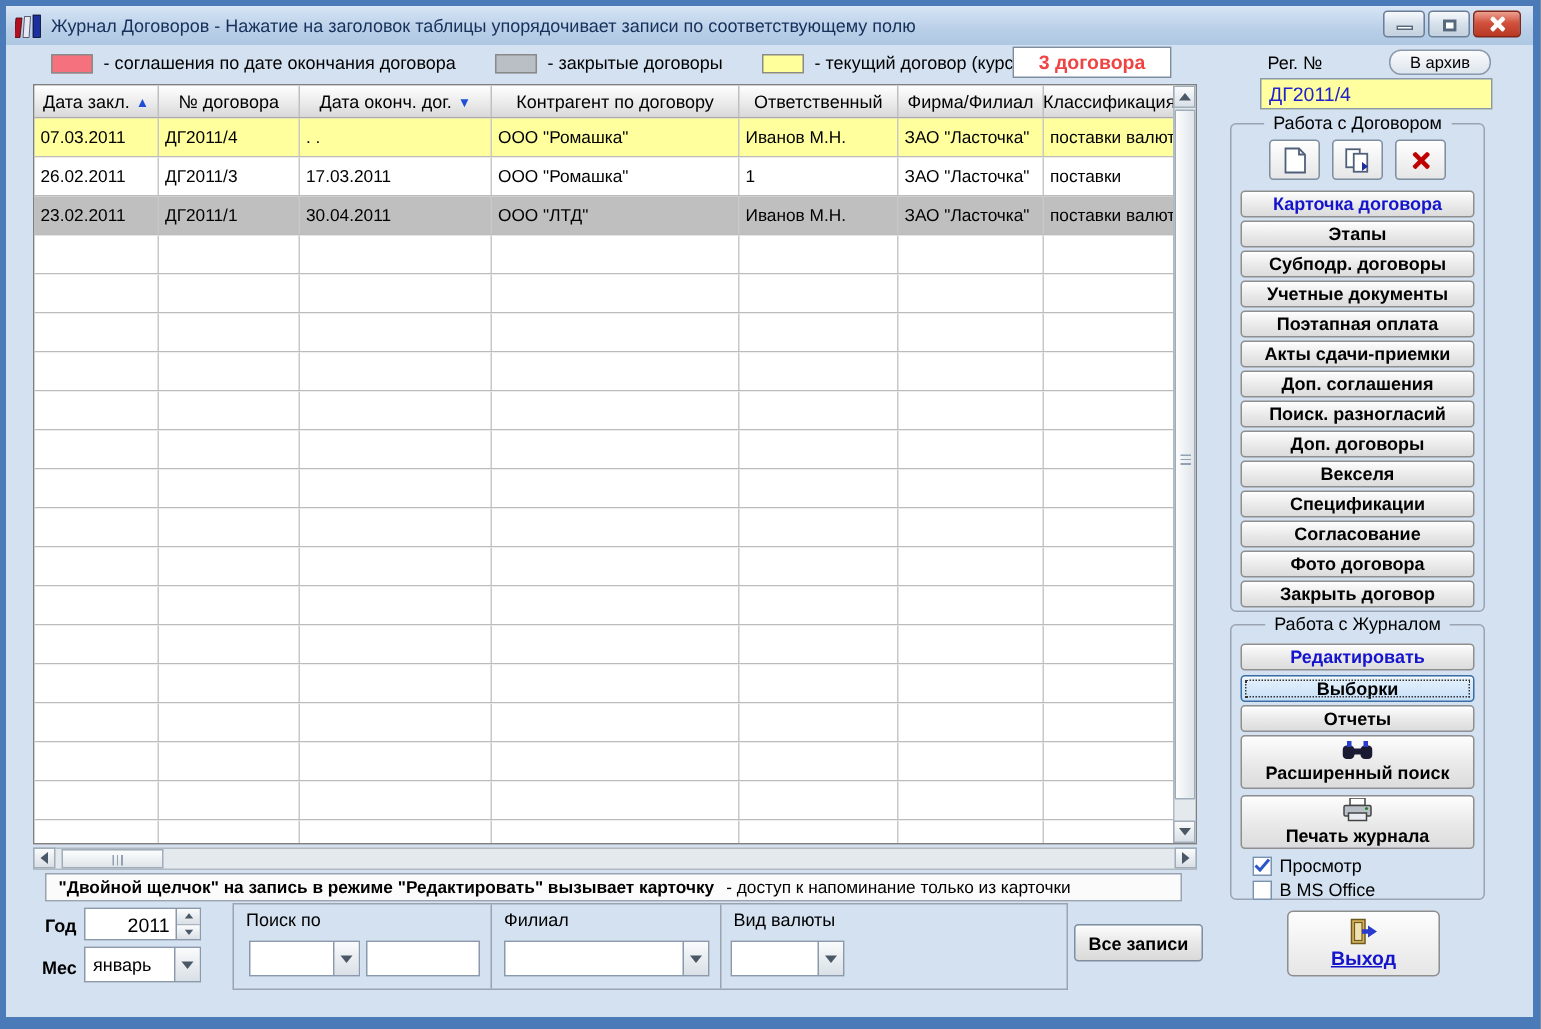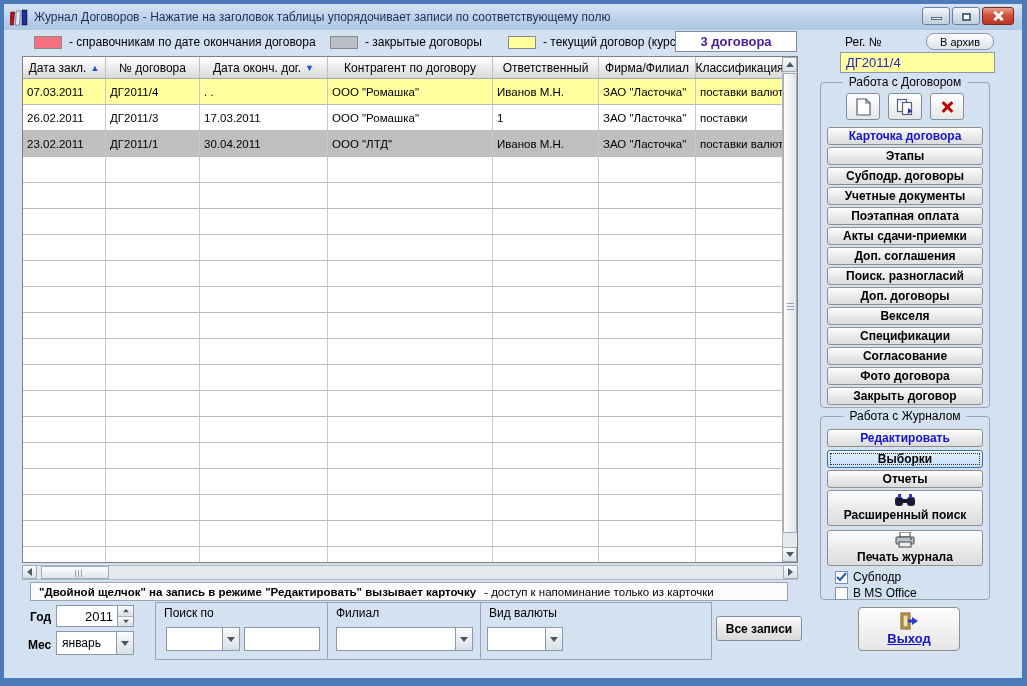--- a/index.html
+++ b/index.html
@@ -23,23 +23,23 @@
   .glyph-x { position:absolute; left:50%; top:50%; width:12px; height:12px; transform:translate(-50%,-50%); }
   .glyph-x::before,.glyph-x::after { content:""; position:absolute; left:5px; top:0; width:3px; height:12px; background:#fff; border-radius:1px; }
   .glyph-x::before { transform:rotate(45deg);} .glyph-x::after { transform:rotate(-45deg);}
 
   
   .client { position:absolute; top:26px; left:0; right:0; bottom:0; background:#d3e1f1; }
 
   
   .swatch { position:absolute; width:28px; height:13px; border:1px solid #8a8a8a; }
   .legend-label { position:absolute; font-size:12px; color:#000; white-space:nowrap; }
-  .counter-box { position:absolute; left:671px; top:1px; width:122px; height:21px; background:#fff;
+  .counter-box { position:absolute; left:671px; top:1px; width:106px; height:21px; background:#fff;
                  border:1px solid #7d8da0; display:flex; align-items:center; justify-content:center;
-                 font-size:13px; font-weight:bold; color:#4c1d95; }
+                 font-size:13px; font-weight:bold; color:#ef4444; }
 
   
   .reg-label { position:absolute; left:841px; top:5px; font-size:12px; color:#000; }
   .archive-btn { position:absolute; left:922px; top:3px; width:68px; height:17px; border:1px solid #8a99ab;
                  border-radius:8px; background:linear-gradient(#fbfcfd,#dde4ec); font-size:11px;
                  display:flex; align-items:center; justify-content:center; cursor:default; }
   .reg-input { position:absolute; left:836px; top:22px; width:155px; height:21px; background:#ffffa0;
                border:1px solid #8a99ab; font-size:13px; color:#2222cc; display:flex; align-items:center; padding-left:5px; }
 
   
@@ -152,21 +152,21 @@
         </div>
       <div class="wbtn close">
           <span class="glyph-x"></span>
         </div>
     </div>
   </div>
 
   <div class="client">
 
     <span class="swatch" style="left: 30px; top: 6px; background: rgb(244, 113, 125);"></span>
-    <span class="legend-label" style="left:65px;top:5px;">- справочникам по дате окончания договора</span>
+    <span class="legend-label" style="left:65px;top:5px;">- соглашения по дате окончания договора</span>
     <span class="swatch" style="left: 326px; top: 6px; background: rgb(185, 191, 197);"></span>
     <span class="legend-label" style="left:361px;top:5px;">- закрытые договоры</span>
     <span class="swatch" style="left: 504px; top: 6px; background: rgb(255, 255, 156);"></span>
     <span class="legend-label" style="left:539px;top:5px;">- текущий договор (курсор)</span>
     <div class="counter-box">3 договора</div>
 
     <span class="reg-label">Рег. №</span>
     <div class="archive-btn">В архив</div>
     <div class="reg-input">ДГ2011/4</div>
 
@@ -508,21 +508,21 @@
           <circle cx="16" cy="7" r="1" fill="#2a7a2a"></circle>
         </svg>
         <span>Печать журнала</span>
       </div>
       <div class="checkrow" style="top:153px;">
         <span class="cbox">
           <svg width="11" height="10" viewBox="0 0 11 10">
             <polyline points="1,5 4,8 10,1" fill="none" stroke="#2a56c6" stroke-width="2"></polyline>
           </svg>
         </span>
-        <span>Субподр</span>
+        <span>Просмотр</span>
       </div>
       <div class="checkrow" style="top:169px;">
         <span class="cbox"></span>
         <span>В MS Office</span>
       </div>
     </div>
 
     <div class="exit-btn">
       <svg width="20" height="18" viewBox="0 0 20 18">
         <rect x="2" y="1" width="9" height="16" fill="#d8b45a" stroke="#6e5a1e" stroke-width="1"></rect>

